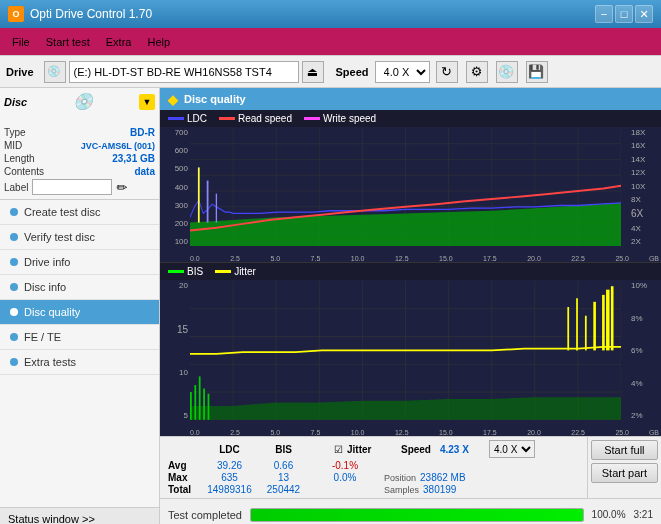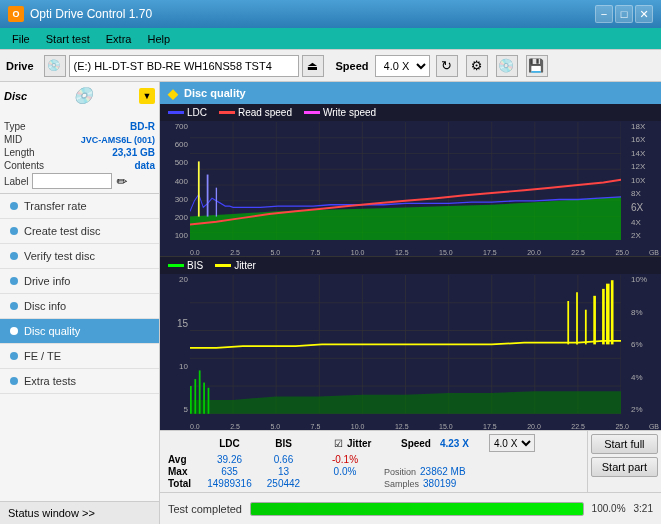--- a/index.html
+++ b/index.html
@@ -16,26 +16,26 @@
       height: 28px;
     }
     .title-bar-left { display: flex; align-items: center; gap: 6px; }
     .title-bar-icon { width: 16px; height: 16px; background: #ff8c00; border-radius: 2px; display: flex; align-items: center; justify-content: center; color: white; font-size: 9px; font-weight: bold; }
     .title-bar-text { font-size: 12px; font-weight: normal; }
     .title-bar-controls { display: flex; gap: 2px; }
     .title-btn { width: 18px; height: 18px; background: rgba(255,255,255,0.2); border: 1px solid rgba(255,255,255,0.3); color: white; font-size: 11px; cursor: pointer; display: flex; align-items: center; justify-content: center; border-radius: 2px; }
 
     
     .menu-bar {
-      background: #14b8a6;
+      background: #be185d;
       border-bottom: 1px solid #ccc;
       display: flex;
-      align-items: flex-end;
+      align-items: center;
       padding: 2px 4px;
-      height: 22px;
+      height: 28px;
     }
     .menu-item { padding: 2px 8px; cursor: pointer; font-size: 11px; border-radius: 2px; }
 
     
     .drive-bar {
       background: #f0f0f0;
       border-bottom: 1px solid #ccc;
       display: flex;
       align-items: center;
       padding: 3px 6px;
@@ -274,24 +274,20 @@
           <span class="disc-row-label">Label</span>
           <input class="disc-label-input" type="text" value="" style="">
           <span style="font-size:13px;cursor:pointer;">✏</span>
         </div>
       </div>
     </div>
 
     <div class="sidebar-nav">
       <div class="nav-item">
         <div class="nav-item-dot"></div>
-        <span>Transfer rate</span>
-      </div>
-      <div class="nav-item">
-        <div class="nav-item-dot"></div>
         <span>Create test disc</span>
       </div>
       <div class="nav-item">
         <div class="nav-item-dot"></div>
         <span>Verify test disc</span>
       </div>
       <div class="nav-item">
         <div class="nav-item-dot"></div>
         <span>Drive info</span>
       </div>

